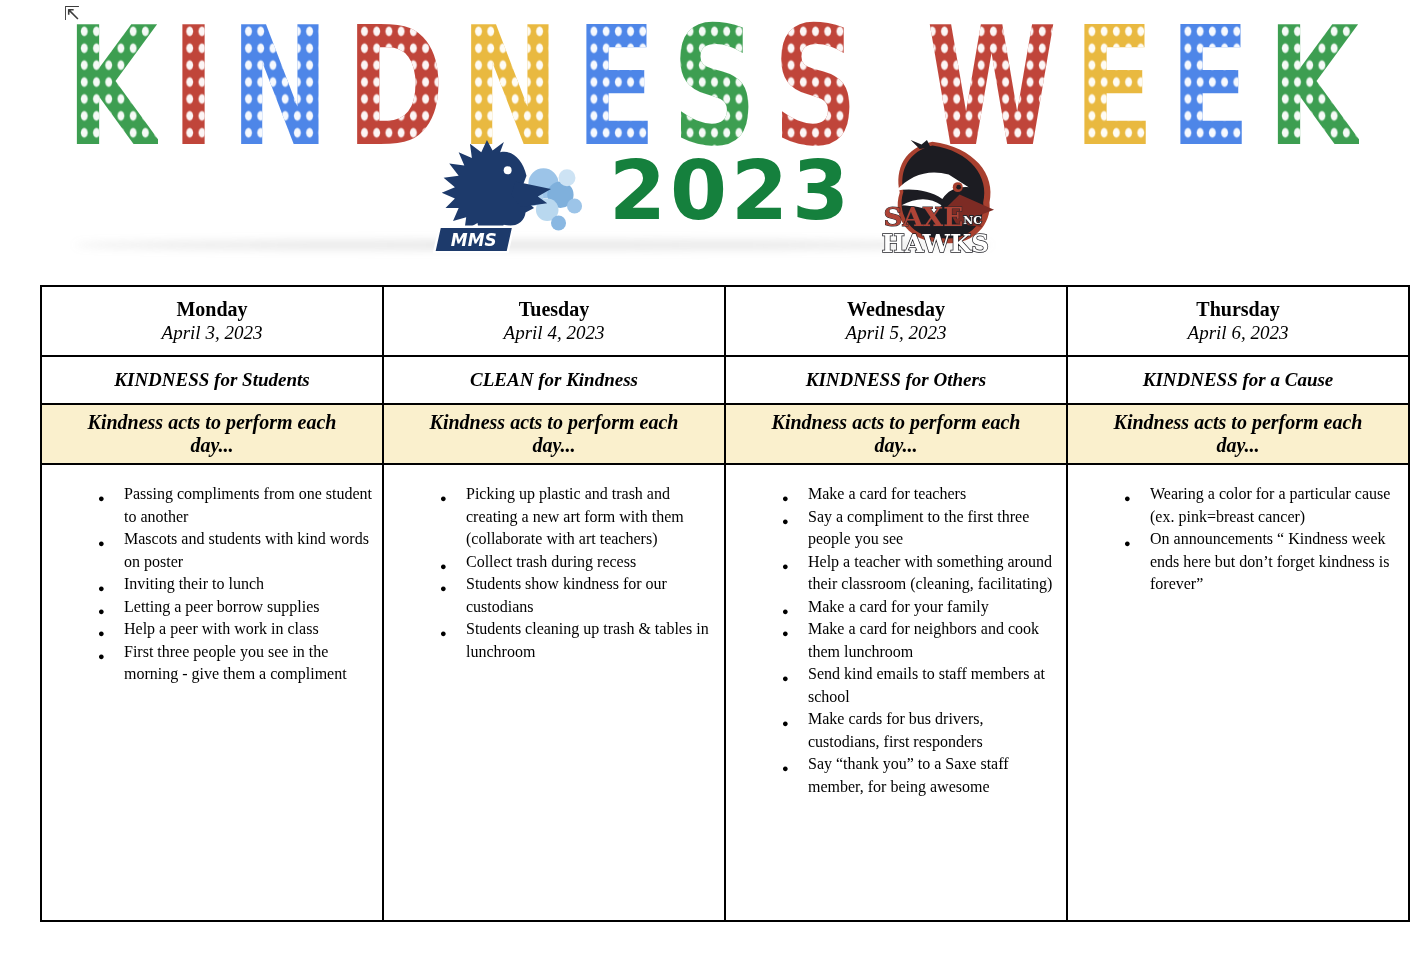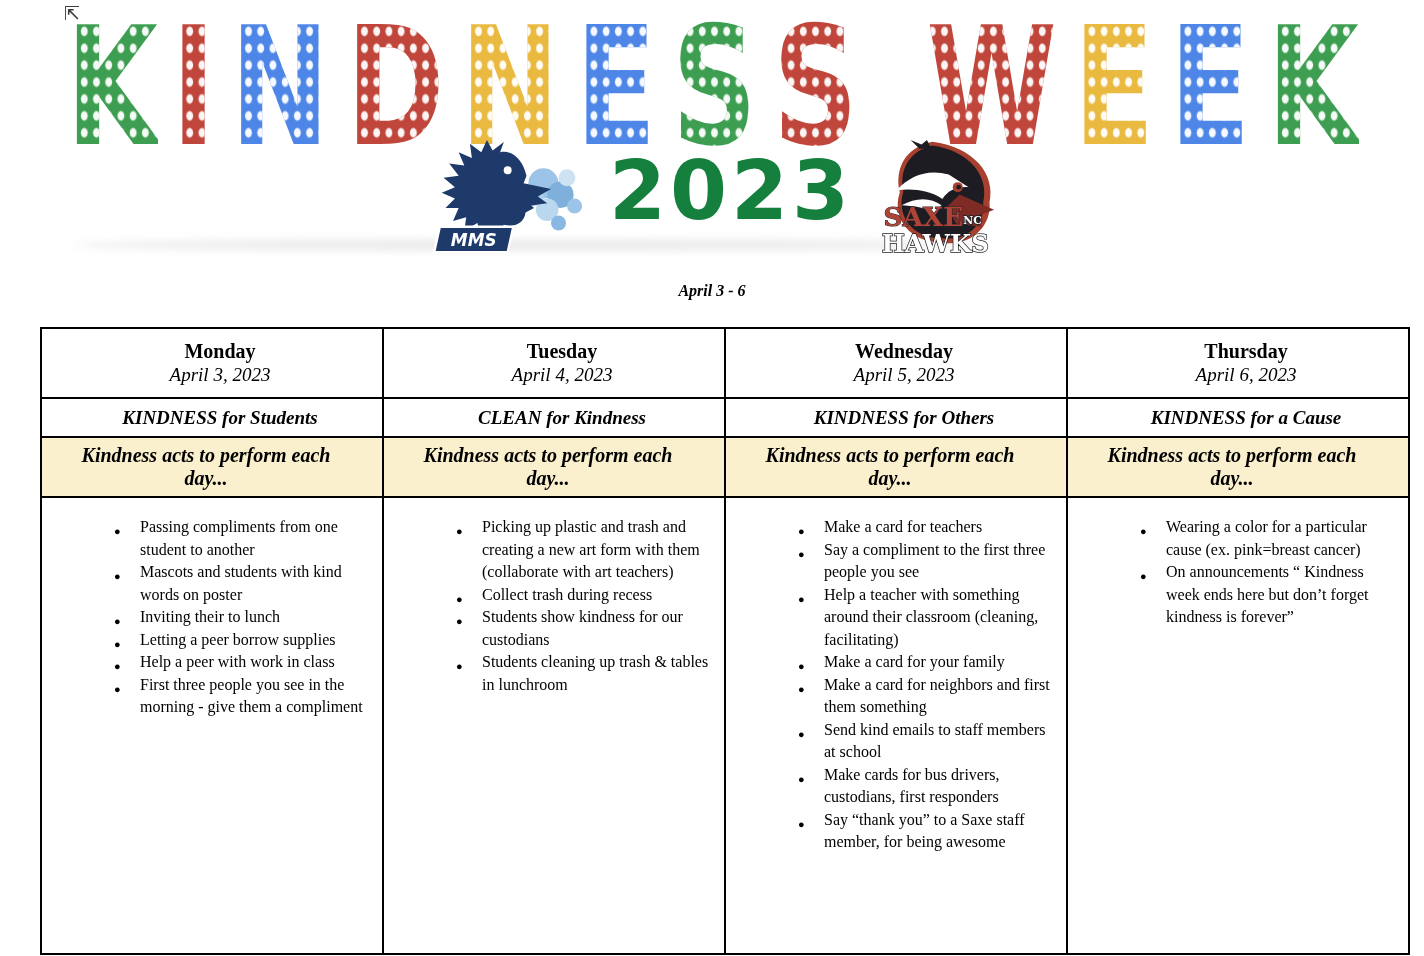--- a/index.html
+++ b/index.html
@@ -30,25 +30,25 @@
                    background:rgba(110,110,110,.16); filter:blur(4px); border-radius:50%; }
 
   
   .doc-title { text-align:center; margin-top:24px; }
   .title-main { font-size:20px; font-weight:bold; }
   .title-dates { font-size:16px; font-weight:bold; font-style:italic; margin-top:3px; }
 
   
   table.schedule { border-collapse:collapse; table-layout:fixed; width:1370px;
                    margin:27px 0 0 40px; }
-  table.schedule td { border:2px solid #000;padding-left:16px; }
+  table.schedule td { border:2px solid #000; }
   .r-day td { height:70px; text-align:center; vertical-align:middle; }
   .day-name { font-size:20px; font-weight:bold; }
   .day-date { font-size:19px; font-style:italic; margin-top:1px; }
-  .r-theme td { height:39px; text-align:center; vertical-align:middle;
+  .r-theme td { height:48px; text-align:center; vertical-align:middle;
                 font-size:19px; font-weight:bold; font-style:italic; }
   .r-acts td { height:60px; text-align:center; vertical-align:middle;
                font-size:20px; font-weight:bold; font-style:italic;
                padding:0 28px; }
   .r-body td { height:457px; vertical-align:top; padding-top:18px; }
   .r-body ul { list-style:none; }
   .r-body li { position:relative; padding:0 8px 0 82px; font-size:16px; line-height:22.5px; }
   .r-body li::before { content:"\25CF"; position:absolute; left:56px; top:4px; font-size:11px; }
 
   svg text { font-weight:bold; }
@@ -116,21 +116,20 @@
         <text x="92" y="93" font-size="12" fill="#ffffff" stroke="#26262c" stroke-width="2" style="paint-order:stroke">NC</text>
         <text x="2" y="124" font-size="27" fill="#ffffff" stroke="#1c1c22" stroke-width="1.6" style="paint-order:stroke">HAWKS</text>
       </g>
     </svg>
   </div>
 
   <div class="banner-shadow"></div>
 </div>
 
 <div class="doc-title">
-  <div class="title-dates">April 3 - 6</div>
 </div>
 
 <table class="schedule">
   <tbody>
       <tr class="r-day">
     <td>
       <div class="day-name">Monday</div>
       <div class="day-date">April 3, 2023</div>
     </td>
     <td>
@@ -179,21 +178,21 @@
         <li>Students show kindness for our custodians</li>
         <li>Students cleaning up trash &amp; tables in lunchroom</li>
       </ul>
     </td>
     <td>
       <ul>
         <li>Make a card for teachers</li>
         <li>Say a compliment to the first three people you see</li>
         <li>Help a teacher with something around their classroom (cleaning, facilitating)</li>
         <li>Make a card for your family</li>
-        <li>Make a card for neighbors and first them something</li>
+        <li>Make a card for neighbors and cook them lunchroom</li>
         <li>Send kind emails to staff members at school</li>
         <li>Make cards for bus drivers, custodians, first responders</li>
         <li>Say “thank you” to a Saxe staff member, for being awesome</li>
       </ul>
     </td>
     <td>
       <ul>
         <li>Wearing a color for a particular cause (ex. pink=breast cancer)</li>
         <li>On announcements “ Kindness week ends here but don’t forget kindness is forever”</li>
       </ul>

